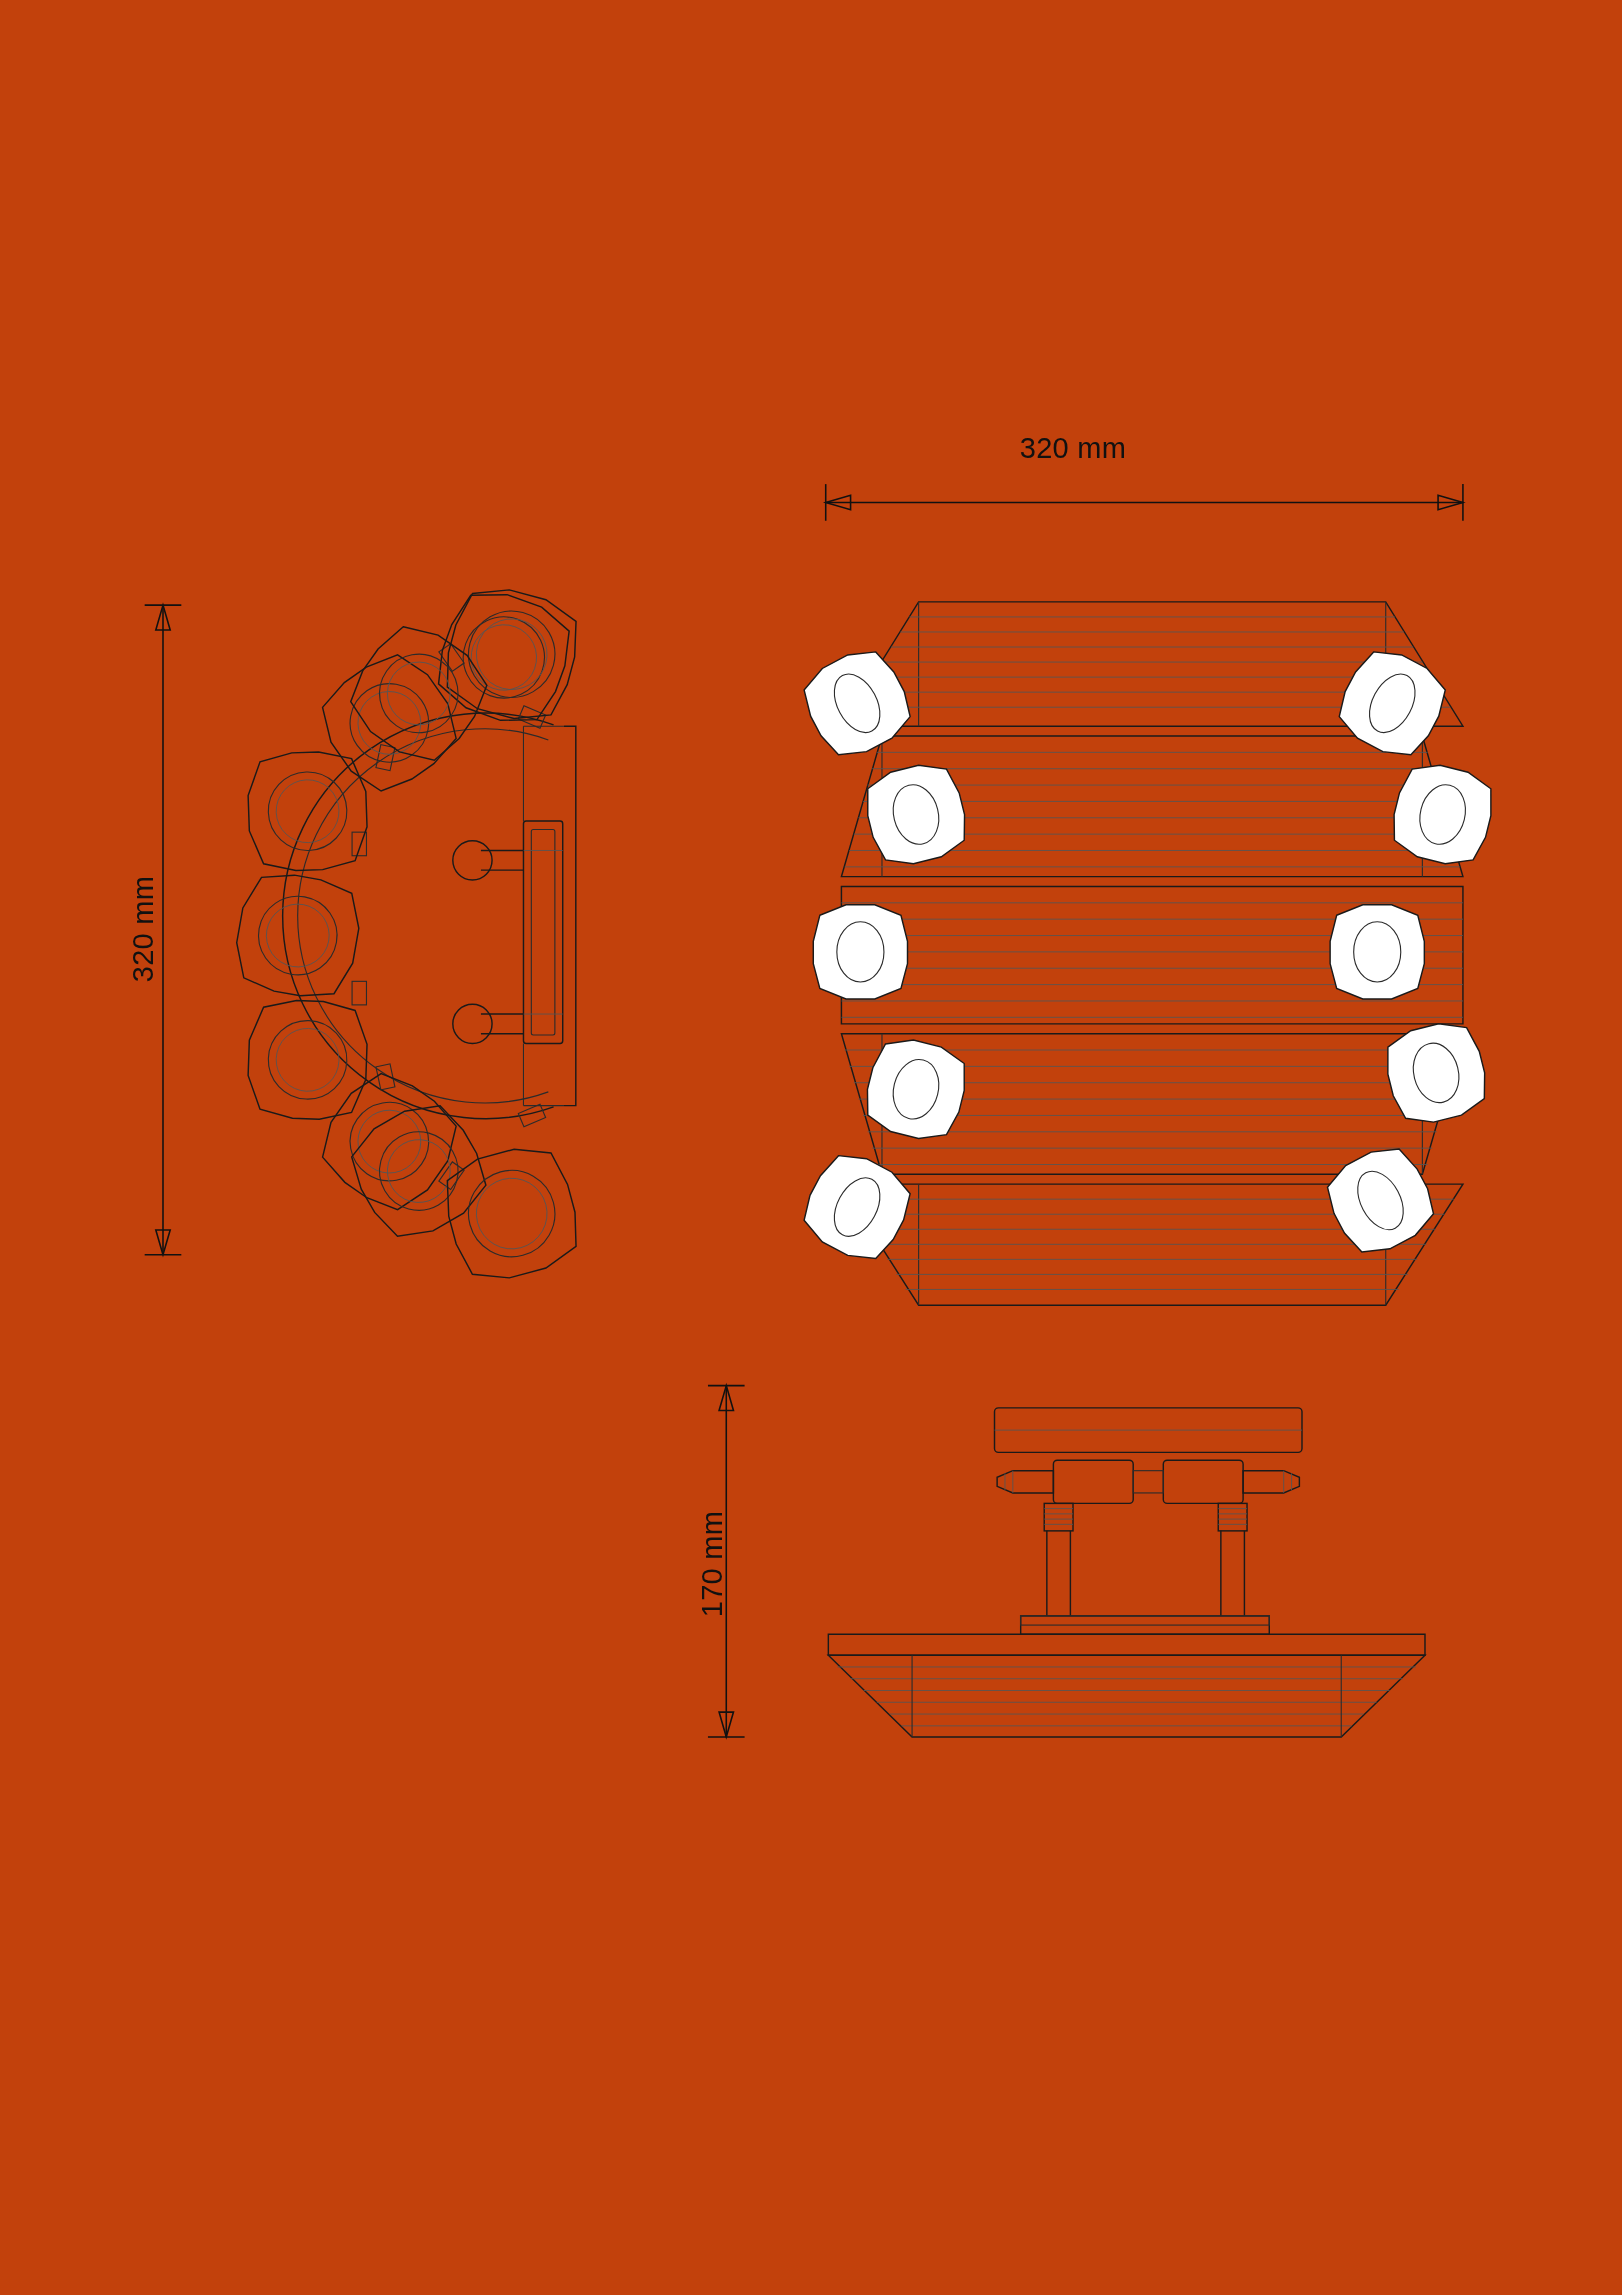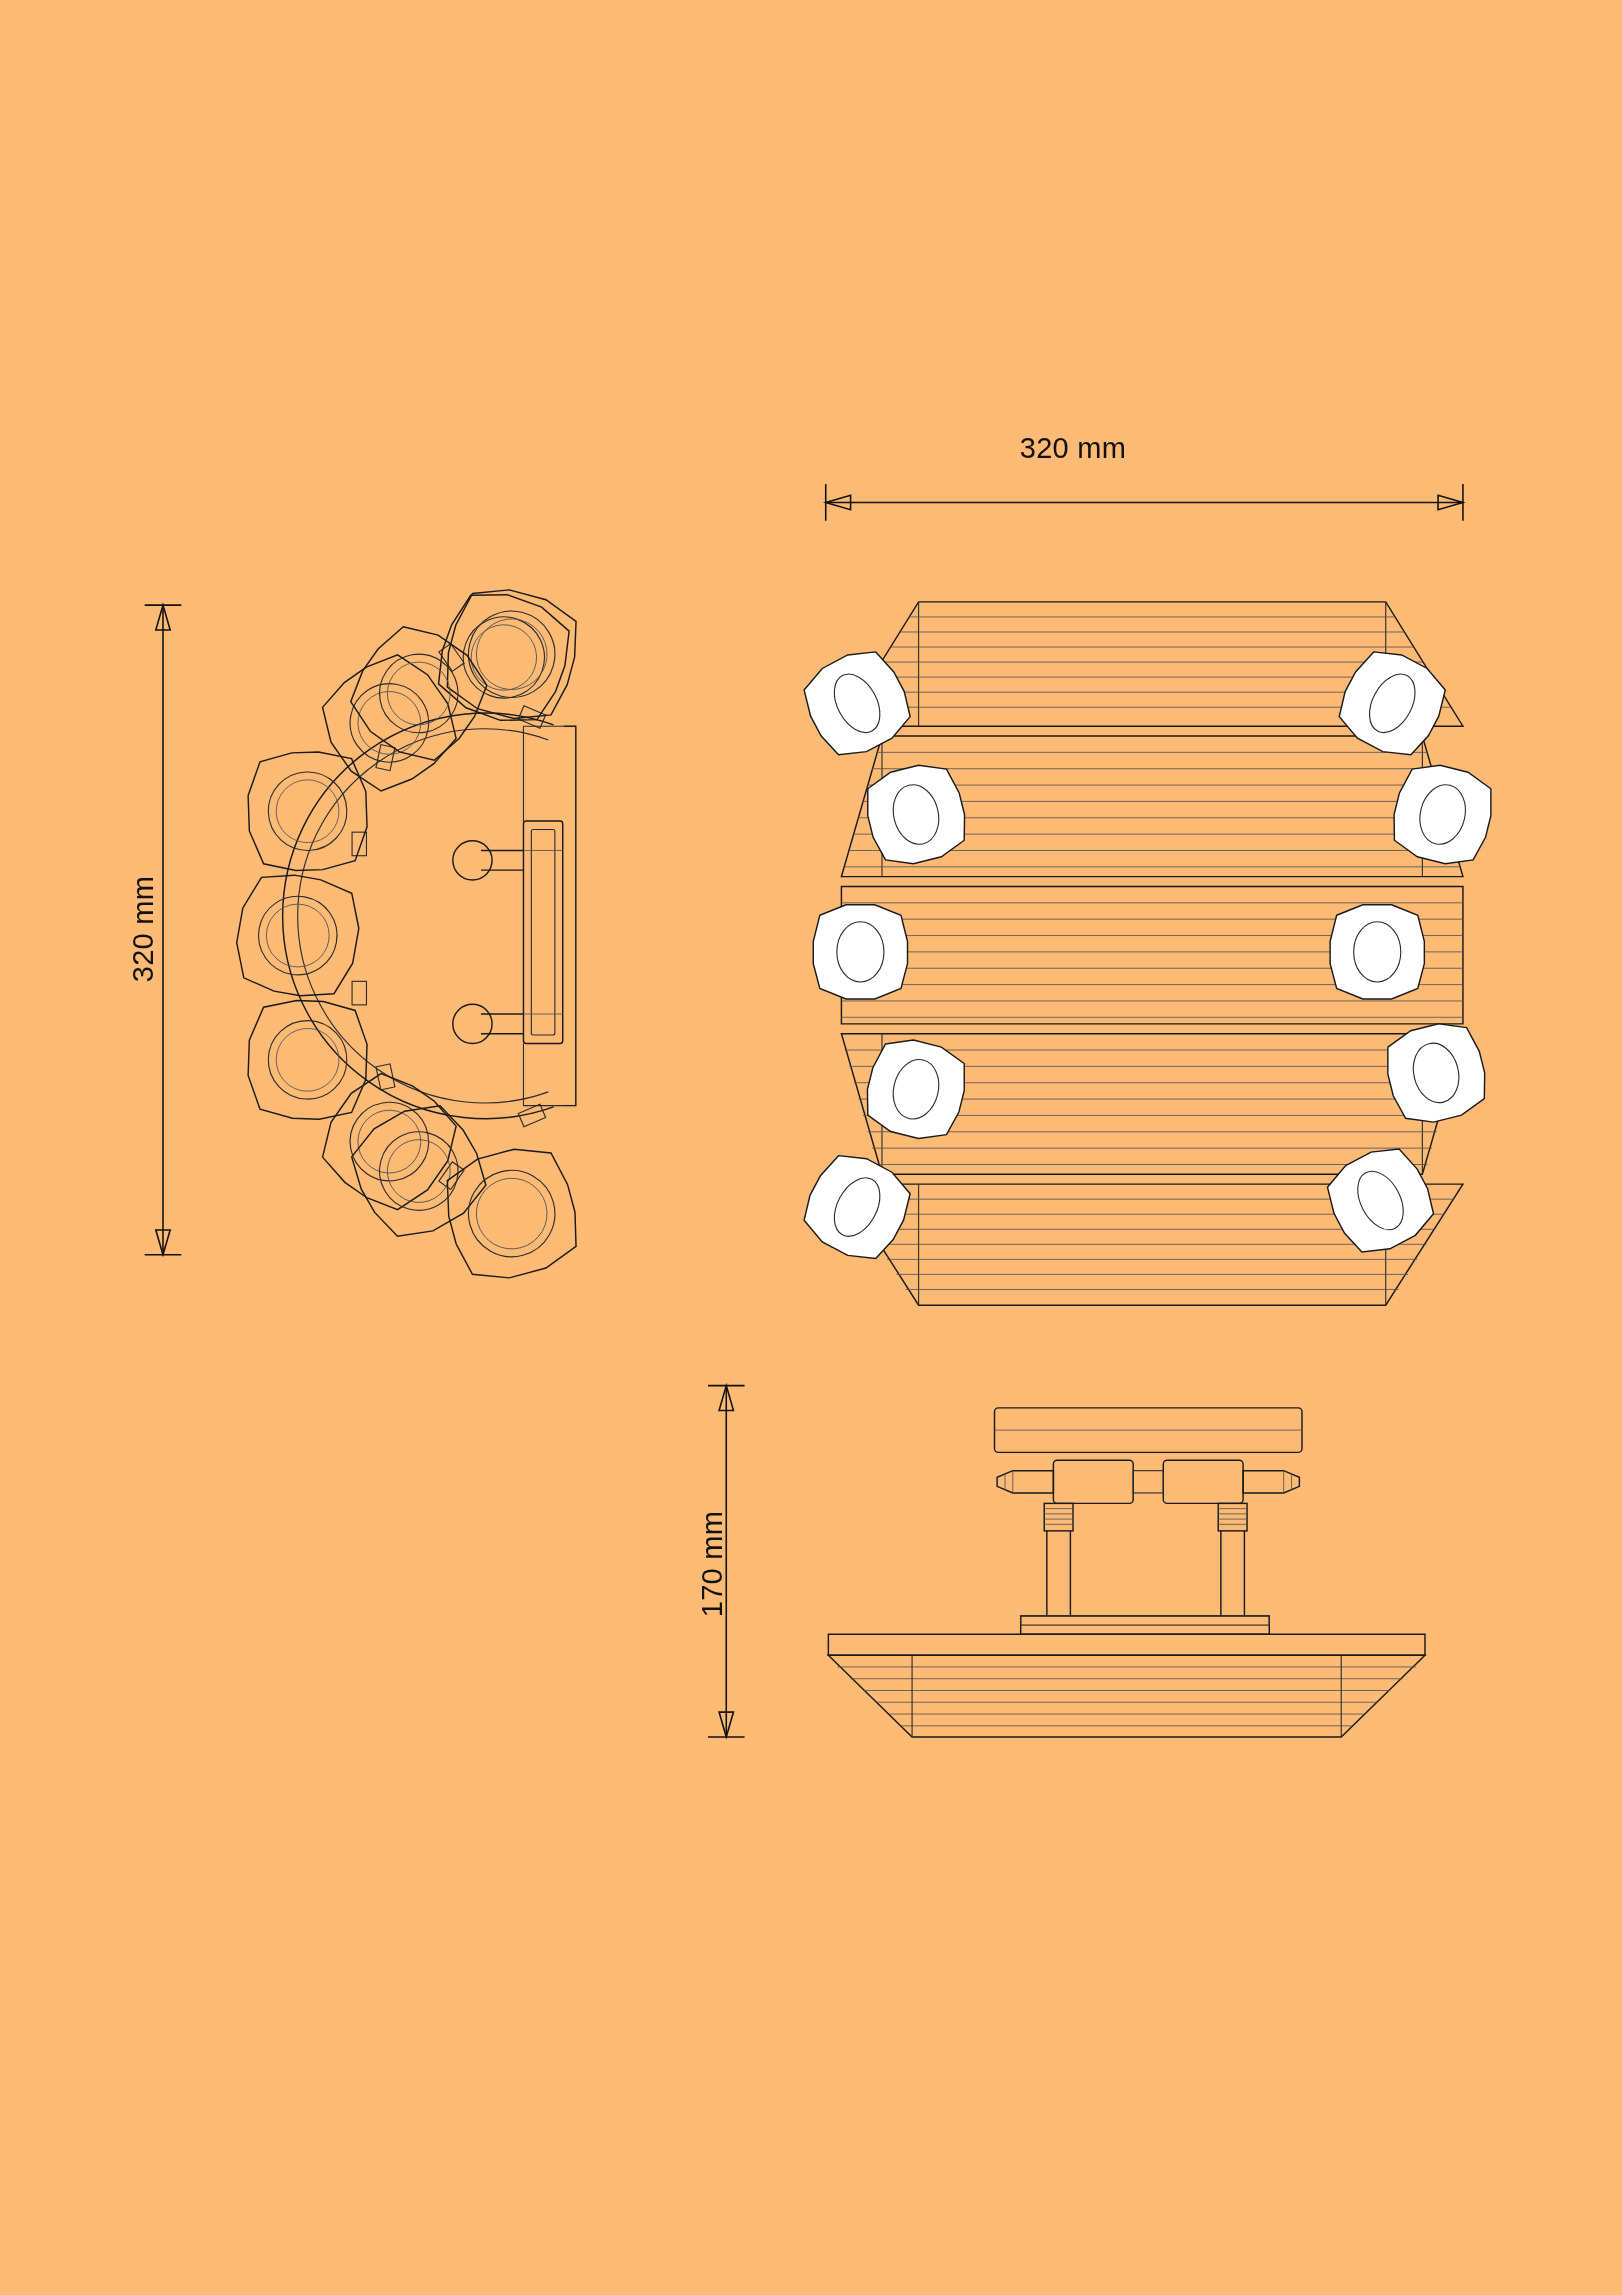--- a/index.html
+++ b/index.html
@@ -10,21 +10,21 @@
   body {
     width: 1622px;
     height: 2295px;
     position: relative;
     font-family: "Liberation Sans", sans-serif;
     overflow: hidden;
   }
   .sheet {
     position: absolute;
     inset: 0;
-    background: #fdba74;
+    background: #c2410c;
   }
   .dim-label {
     position: absolute;
     font-family: "Liberation Sans", sans-serif;
     font-size: 29px;
     color: #111111;
     letter-spacing: 0.3px;
     white-space: nowrap;
   }
   #dim-width-label {

